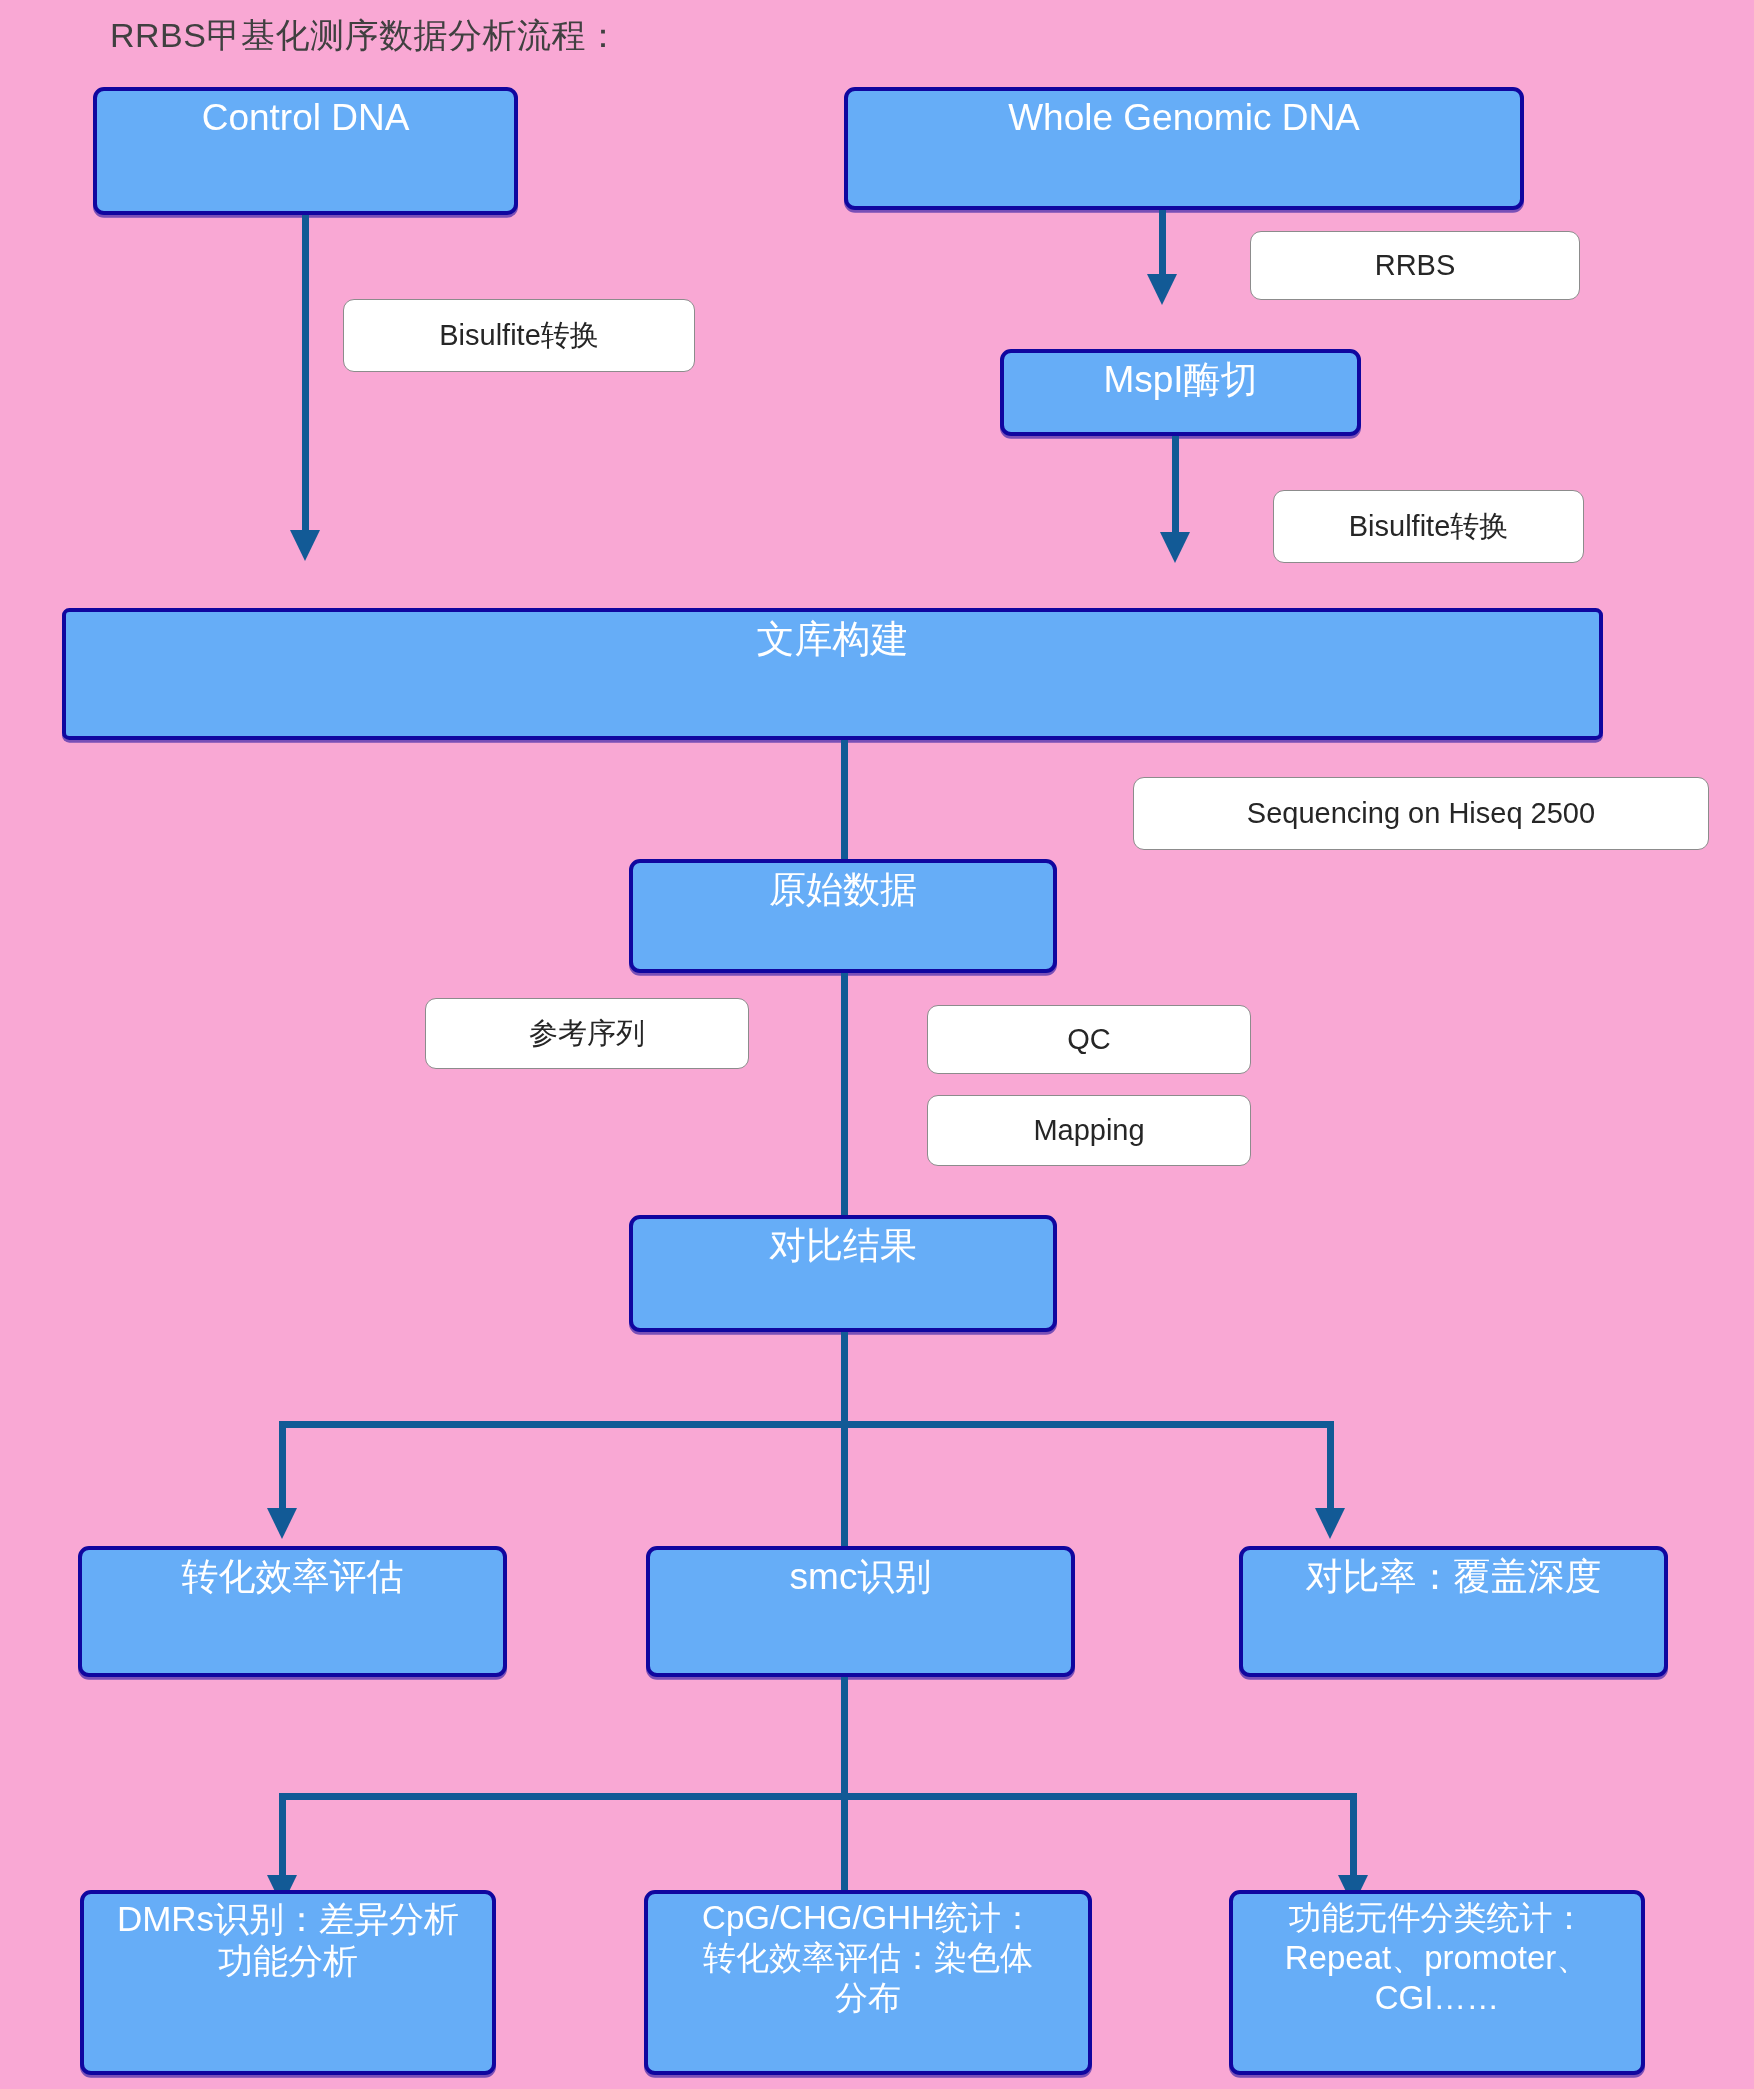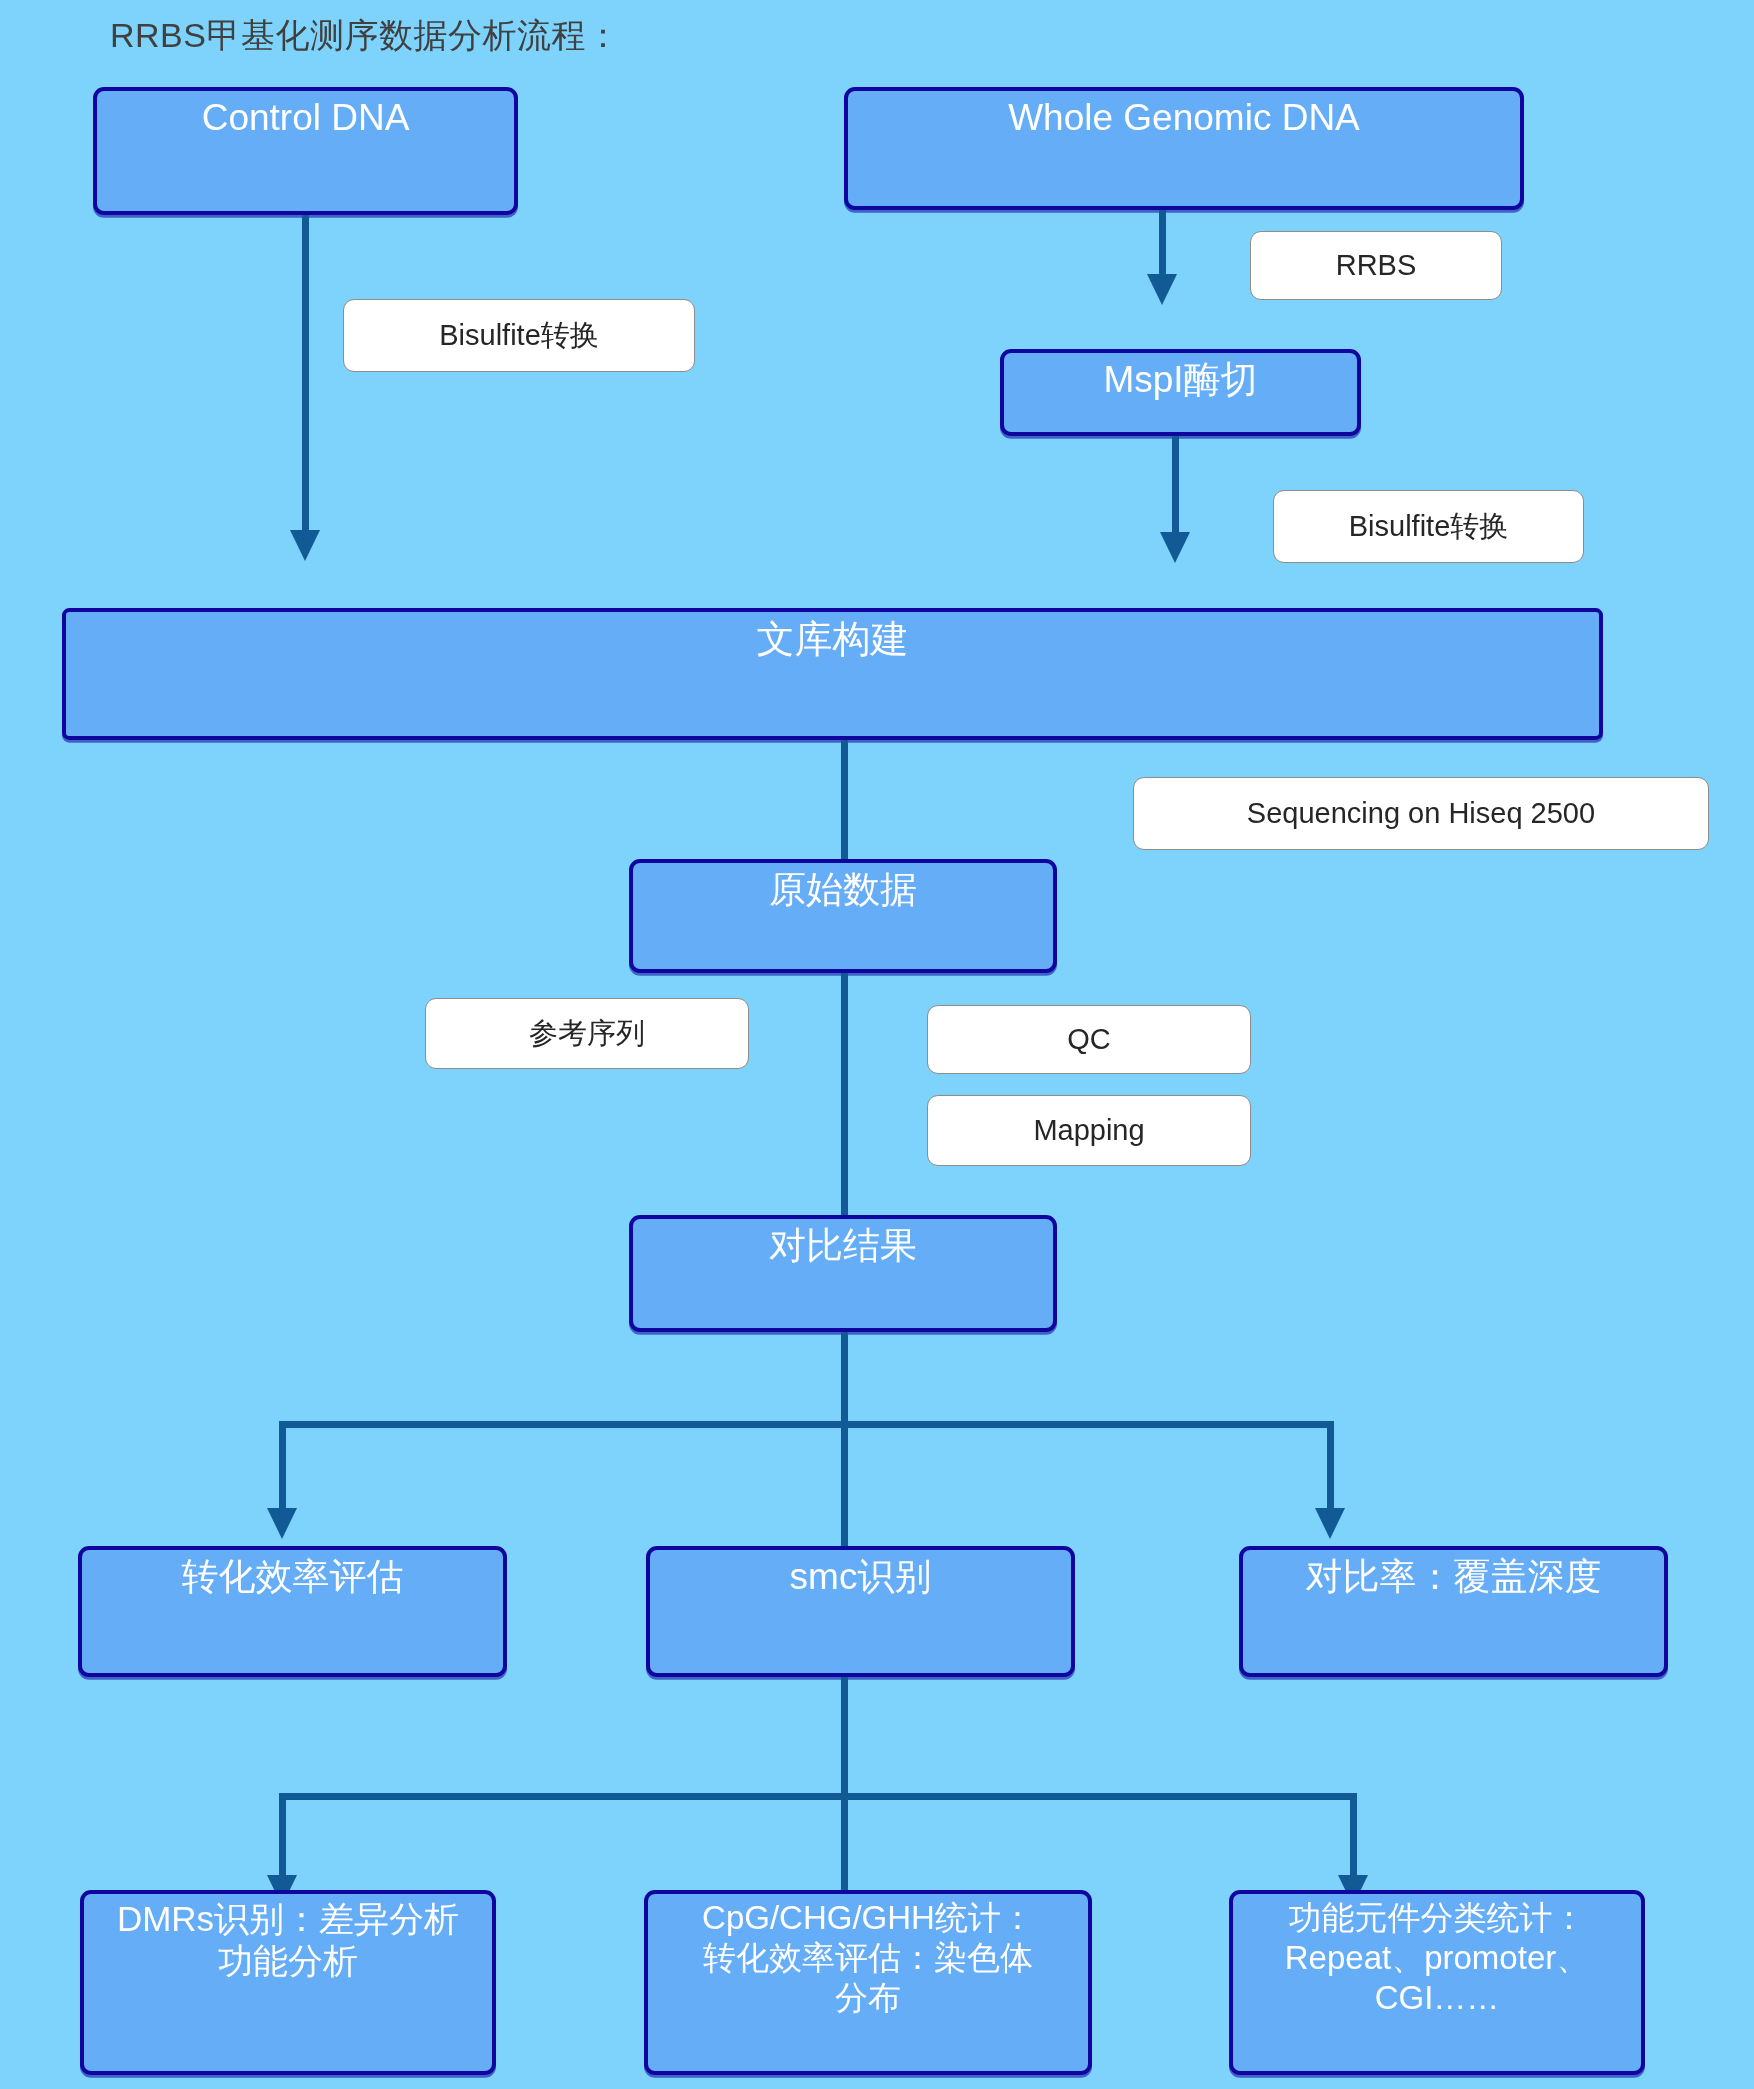--- a/index.html
+++ b/index.html
@@ -7,21 +7,21 @@
     padding: 0;
     background: #ffffff;
   }
   body {
     font-family: "Liberation Sans", "DejaVu Sans", sans-serif;
   }
   #canvas {
     position: relative;
     width: 1754px;
     height: 2090px;
-    background: #7dd3fc;
+    background: #f9a8d4;
     overflow: hidden;
     text-decoration: underline;
   }
   
   .title {
     position: absolute;
     left: 110px;
     top: 12.8px;
     font-size: 34px;
     color: #404040;
@@ -97,21 +97,21 @@
   <div class="conn vline" style="left:302px; top:215px; width:7.3px; height:324px;"></div>
   <div class="arrow" style="left:290px; top:530px;"></div>
 
   <div class="label" style="left:343px; top:299px; width:352px; height:73px;">
     <span>Bisulfite转换</span>
   </div>
 
   <div class="conn vline" style="left:1159px; top:210px; width:7.3px; height:73px;"></div>
   <div class="arrow" style="left:1147px; top:274px;"></div>
 
-  <div class="label" style="left:1250px; top:231px; width:252px; height:69px;">
+  <div class="label" style="left:1250px; top:231px; width:330px; height:69px;">
     <span>RRBS</span>
   </div>
 
   <div class="node" style="left:1000px; top:349px; width:361px; height:87px;">
     <span class="lines">MspI酶切</span>
   </div>
 
   <div class="conn vline" style="left:1172px; top:436px; width:7.3px; height:105px;"></div>
   <div class="arrow" style="left:1160px; top:532px;"></div>
 

